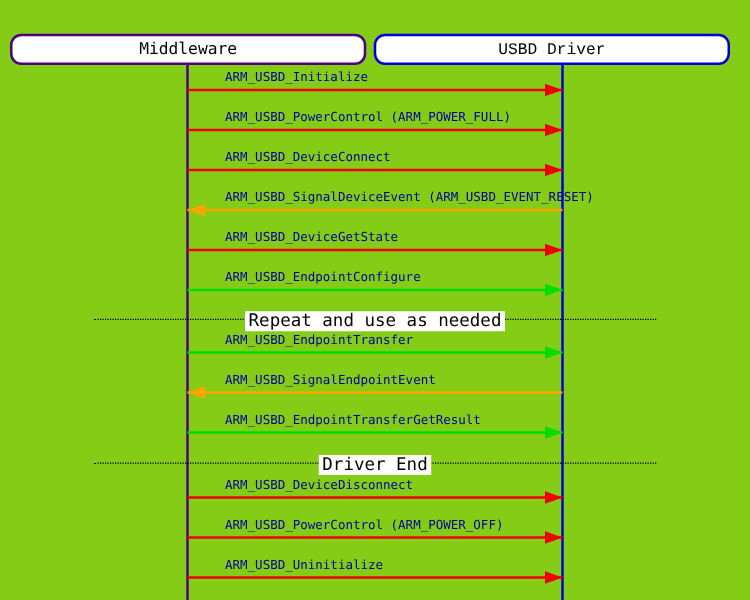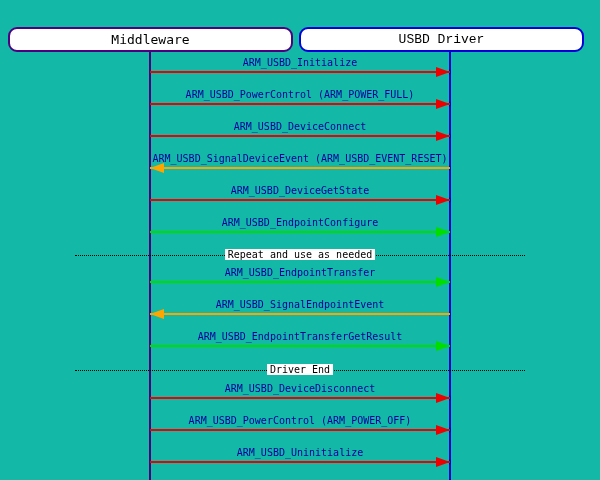--- a/index.html
+++ b/index.html
@@ -8,21 +8,21 @@
     background: #ffffff;
     width: 600px;
     height: 480px;
     font-family: "DejaVu Sans Mono", "Liberation Mono", monospace;
   }
   .diagram {
     position: relative;
     width: 600px;
     height: 480px;
     overflow: hidden;
-    background: #14b8a6;
+    background: #84cc16;
   }
   .participant-box {
     position: absolute;
     top: 27px;
     width: 285px;
     height: 25px;
     box-sizing: border-box;
     border: 2px solid;
     border-radius: 9px;
     background: #ffffff;
@@ -52,25 +52,25 @@
     left: 0;
     width: 600px;
     height: 0;
     z-index: 3;
   }
   .msg-label {
     position: absolute;
     left: 150px;
     width: 300px;
     top: -15px;
-    text-align: center;
     font-size: 10px;
     color: #0000a0;
     white-space: nowrap;
     z-index: 4;
+    padding-left: 30px;
   }
   .msg-line {
     position: absolute;
     left: 150px;
     width: 300px;
     top: -1px;
     height: 2px;
   }
   .msg-head {
     position: absolute;
@@ -95,21 +95,21 @@
     width: 450px;
     top: -1px;
     border-top: 1px dotted #000000;
   }
   .divider-label {
     position: absolute;
     left: 0;
     width: 450px;
     top: -7px;
     text-align: center;
-    font-size: 10px;
+    font-size: 14px;
     color: #000000;
     white-space: nowrap;
     z-index: 4;
     pointer-events: none;
   }
   .divider-label span {
     background: #ffffff;
     padding: 0 3px;
   }
 </style>

